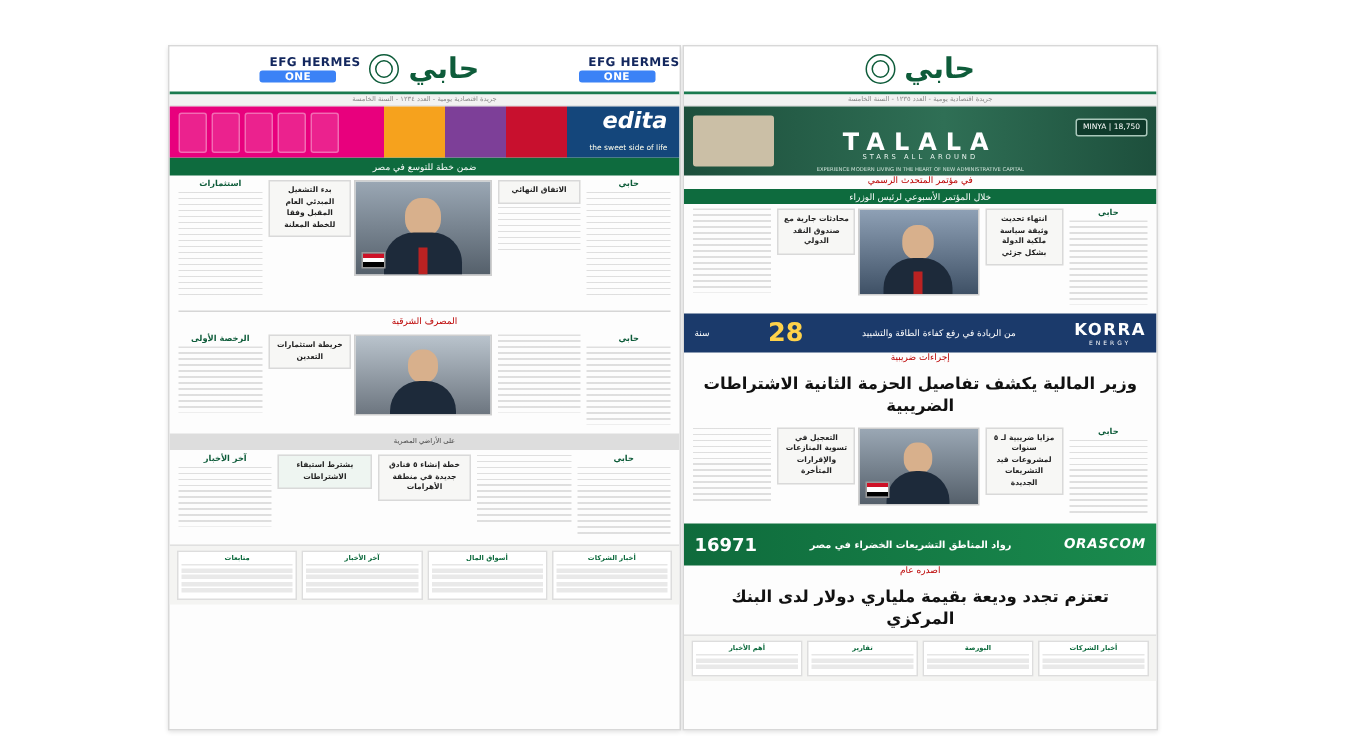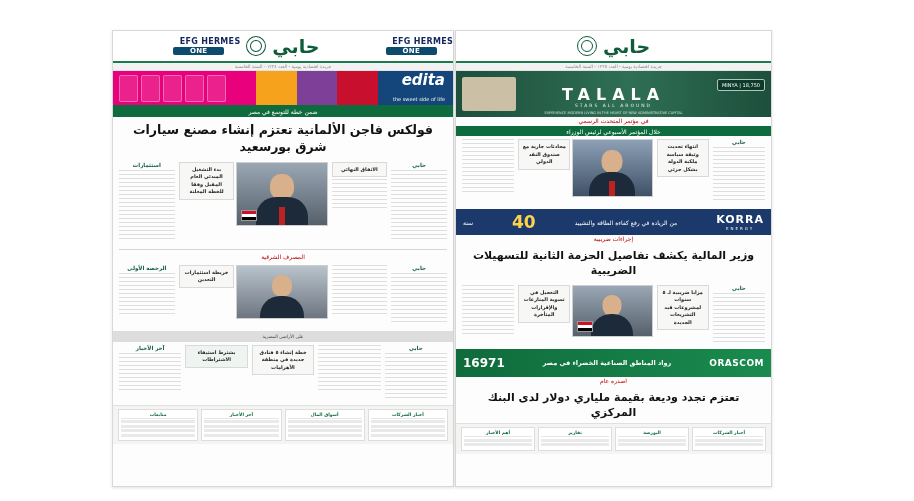--- a/index.html
+++ b/index.html
@@ -17,21 +17,21 @@
   .page-right{left:455px;width:315px;height:455px;}
 
   
   .masthead{display:flex;align-items:center;justify-content:center;gap:6px;
             height:30px;border-bottom:2px solid #1a7a4f;background:#fff;}
   .mh-logo{font-size:19px;font-weight:bold;color:#0e5c3a;letter-spacing:-1px;}
   .mh-seal{width:18px;height:18px;border:1.4px solid #0e5c3a;border-radius:50%;
            position:relative;}
   .mh-seal:after{content:"";position:absolute;inset:3px;border:1px solid #0e5c3a;border-radius:50%;}
   .mh-ad{font-size:8px;font-weight:bold;color:#13275e;letter-spacing:.3px;}
-  .mh-ad .pill{display:inline-block;background:#0c4a6e;color:#fff;border-radius:2px;
+  .mh-ad .pill{display:inline-block;background:#3b82f6;color:#fff;border-radius:2px;
                padding:0 17px;margin-right:16px;font-size:7px;}
   .mh-strip{height:7px;background:#f2f2f2;border-bottom:1px solid #e2e2e2;
             font-size:4.5px;color:#888;display:flex;align-items:center;justify-content:center;}
 
   
   .ad-edita{height:34px;background:linear-gradient(90deg,#e8007d 0%,#e8007d 42%,#f6a21d 42%,#f6a21d 54%,#7d3f98 54%,#7d3f98 66%,#c8102e 66%,#c8102e 78%,#14467b 78%,#14467b 100%);
             display:flex;align-items:center;position:relative;color:#fff;}
   .ad-edita .brand{position:absolute;right:8px;top:0;font-size:15px;font-weight:bold;font-style:italic;color:#fff;}
   .ad-edita .tag{position:absolute;right:8px;bottom:3px;font-size:5px;color:#ffe;}
   .ad-edita .packs{position:absolute;left:6px;top:4px;display:flex;gap:3px;}
@@ -78,21 +78,21 @@
   .ad-korra{height:26px;background:#1b3a6b;color:#fff;display:flex;align-items:center;
             justify-content:space-between;padding:0 7px;}
   .ad-korra .k{font-size:11px;font-weight:bold;letter-spacing:1px;text-align:center;}
   .ad-korra .k small{display:block;font-size:4px;letter-spacing:2px;font-weight:normal;}
   .ad-korra .yrs{font-size:17px;font-weight:bold;color:#ffd24a;}
   .ad-korra .msg{font-size:6px;}
 
   .ad-orascom{height:28px;background:linear-gradient(90deg,#0f6b3c,#16measure);
               background:linear-gradient(90deg,#0f6b3c,#1a8b4e);color:#fff;
               display:flex;align-items:center;justify-content:space-between;padding:0 7px;}
-  .ad-orascom .logo{font-size:9px;font-weight:bold;letter-spacing:.5px;}
+  .ad-orascom .logo{font-size:9px;font-weight:bold;letter-spacing:.5px;font-style:italic;}
   .ad-orascom .mid{font-size:6.5px;font-weight:bold;}
   .ad-orascom .num{font-size:12px;font-weight:bold;}
 
   .bottom-strip{display:flex;gap:3px;padding:3px 5px;background:#f4f4f2;border-top:1px solid #e0e0e0;}
   .bs-card{flex:1;border:1px solid #ddd;background:#fff;padding:2px;}
   .bs-card .h{font-size:4.5px;font-weight:bold;color:#0e6b3e;text-align:center;border-bottom:1px solid #e6e6e6;padding-bottom:1px;margin-bottom:1px;}
   .bs-card .l{height:3px;background:#e9e9e9;margin:1.5px 0;}
 
   .small-banner{height:11px;background:#ddd;font-size:4.5px;color:#444;
                 display:flex;align-items:center;justify-content:center;}
@@ -119,21 +119,20 @@
       <span class="packs">
         <span class="pk"></span>
           <span class="pk"></span>
           <span class="pk"></span>
           <span class="pk"></span>
           <span class="pk"></span>
       </span>
     </div>
     <div class="ad-strip-green">ضمن خطة للتوسع في مصر</div>
 
-    <div class="headline">فولكس فاجن الألمانية تعتزم إنشاء مصنع سيارات شرق بورسعيد</div>
     <div class="cols">
       <div class="col">
         <div class="colhead">حابي</div>
         <div class="txt lines"></div>
       </div>
       <div class="col">
         <div class="tintbox">
           <div class="t">الاتفاق النهائي</div>
         </div>
         <div class="txt lines" style="height:30px;margin-top:2px;"></div>
@@ -289,26 +288,26 @@
         <div class="txt lines" style="height:56px"></div>
       </div>
     </div>
 
     <div class="ad-korra">
       <span class="k">
         <span>KORRA</span>
         <small>ENERGY</small>
       </span>
       <span class="msg">من الريادة في رفع كفاءة الطاقة والتشييد</span>
-      <span class="yrs"><span>40</span></span>
+      <span class="yrs"><span>28</span></span>
       <span class="msg">سنة</span>
     </div>
 
     <div class="kicker">إجراءات ضريبية</div>
-    <div class="headline sub">وزير المالية يكشف تفاصيل الحزمة الثانية للتسهيلات الضريبية</div>
+    <div class="headline sub">وزير المالية يكشف تفاصيل الحزمة الثانية الاشتراطات الضريبية</div>
     <div class="cols">
       <div class="col">
         <div class="colhead">حابي</div>
         <div class="txt lines" style="height:50px"></div>
       </div>
       <div class="col">
         <div class="tintbox">
           <div class="t">مزايا ضريبية لـ ٥ سنوات لمشروعات قيد التشريعات الجديدة</div>
         </div>
       </div>
@@ -324,21 +323,21 @@
           <div class="t">التعجيل في تسوية المنازعات والإقرارات المتأخرة</div>
         </div>
       </div>
       <div class="col">
         <div class="txt lines" style="height:50px"></div>
       </div>
     </div>
 
     <div class="ad-orascom">
       <span class="logo">ORASCOM</span>
-      <span class="mid">رواد المناطق الصناعية الخضراء في مصر</span>
+      <span class="mid">رواد المناطق التشريعات الخضراء في مصر</span>
       <span class="num">16971</span>
     </div>
 
     <div class="kicker">اصدره عام</div>
     <div class="headline sub">تعتزم تجدد وديعة بقيمة ملياري دولار لدى البنك المركزي</div>
 
     <div class="bottom-strip">
       <div class="bs-card">
         <div class="h">أخبار الشركات</div>
         <div class="l"></div>

